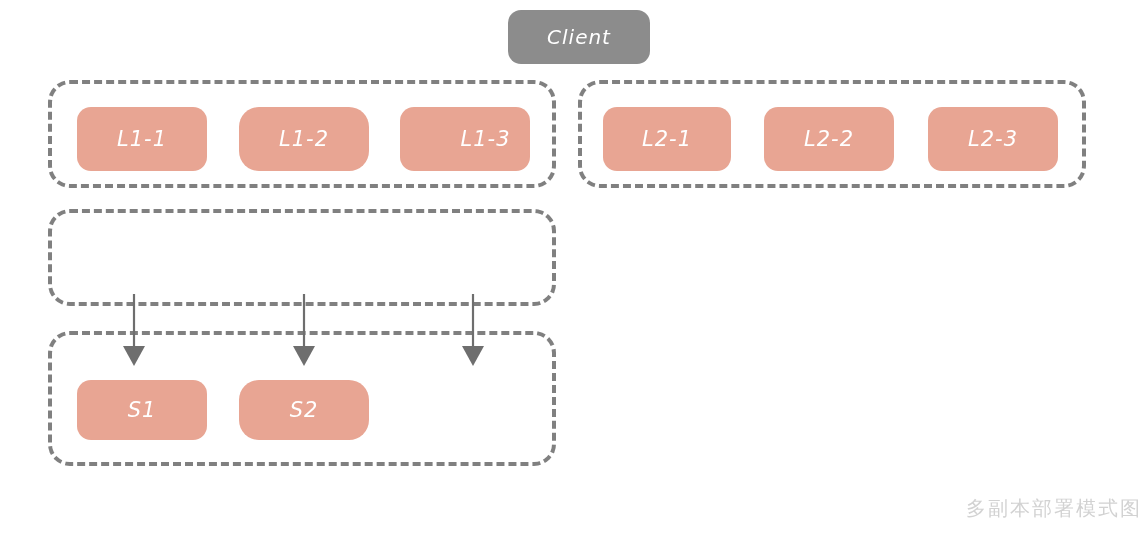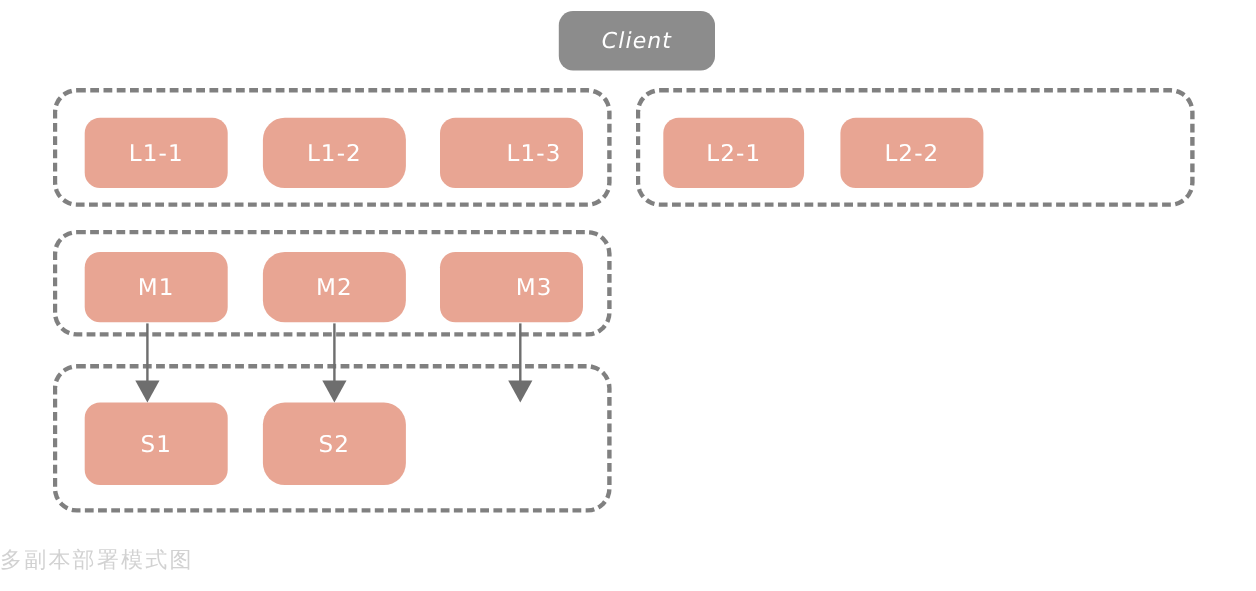--- a/index.html
+++ b/index.html
@@ -59,28 +59,29 @@
   .node {
     position: absolute;
     background: #e8a593;
     border-radius: 14px;
     display: flex;
     align-items: center;
     justify-content: center;
     color: #ffffff;
     font-size: 21px;
     letter-spacing: 1px;
+    font-style: italic;
     font-family: "DejaVu Sans", sans-serif;
     font-weight: 400;
   }
 
   
   .row-l  { top: 107px; height: 64px; }
   .row-m  { top: 229px; height: 64px; }
-  .row-s  { top: 366px; height: 75px; }
+  .row-s  { top: 380px; height: 60px; }
 
   .col-a  { left: 77px;  width: 130px; }
   .col-b  { left: 239px; width: 130px; border-radius: 20px; }
   .col-c  { left: 400px; width: 130px; padding-left: 41px; }
 
   .col-d  { left: 603px; width: 128px; }
   .col-e  { left: 764px; width: 130px; text-align: right; }
   .col-f  { left: 928px; width: 130px; }
 
   
@@ -91,21 +92,21 @@
     height: 537px;
     pointer-events: none;
   }
 
   
   .caption {
     position: absolute;
     left: 0;
     top: 495px;
     width: 1142px;
-    text-align: left;
+    text-align: right;
     color: #d2d2d2;
     font-size: 20px;
     letter-spacing: 2px;
     font-family: "DejaVu Sans", sans-serif;
   }
 </style>
 </head>
 <body>
 
 <div id="canvas">
@@ -113,25 +114,23 @@
   <div class="client-node">Client</div>
 
   <div class="group group-l1"></div>
   <div class="node row-l col-a">L1-1</div>
   <div class="node row-l col-b">L1-2</div>
   <div class="node row-l col-c">L1-3</div>
 
   <div class="group group-l2"></div>
   <div class="node row-l col-d">L2-1</div>
   <div class="node row-l col-e">L2-2</div>
+  <div class="node row-l col-f">L2-3</div>
 
   <div class="group group-m"></div>
-  <div class="node row-m col-a">M1</div>
-  <div class="node row-m col-b">M2</div>
-  <div class="node row-m col-c">M3</div>
 
   <div class="group group-s"></div>
   <div class="node row-s col-a">S1</div>
   <div class="node row-s col-b">S2</div>
 
   <svg class="arrows" width="1142" height="537" viewBox="0 0 1142 537">
     <g id="arrow-group">
         <line x1="134" y1="294" x2="134" y2="348" stroke="#6e6e6e" stroke-width="2.2"></line>
         <polygon points="123,346 145,346 134,366" fill="#6e6e6e"></polygon>
         <line x1="304" y1="294" x2="304" y2="348" stroke="#6e6e6e" stroke-width="2.2"></line>

